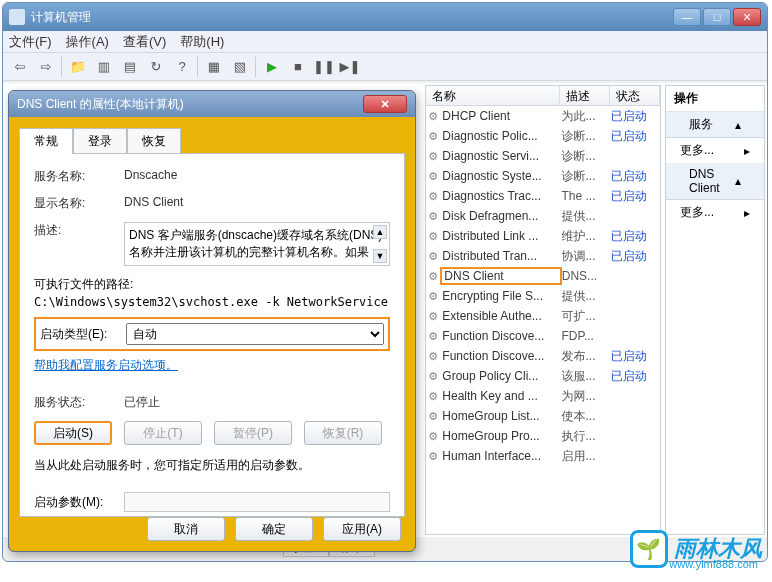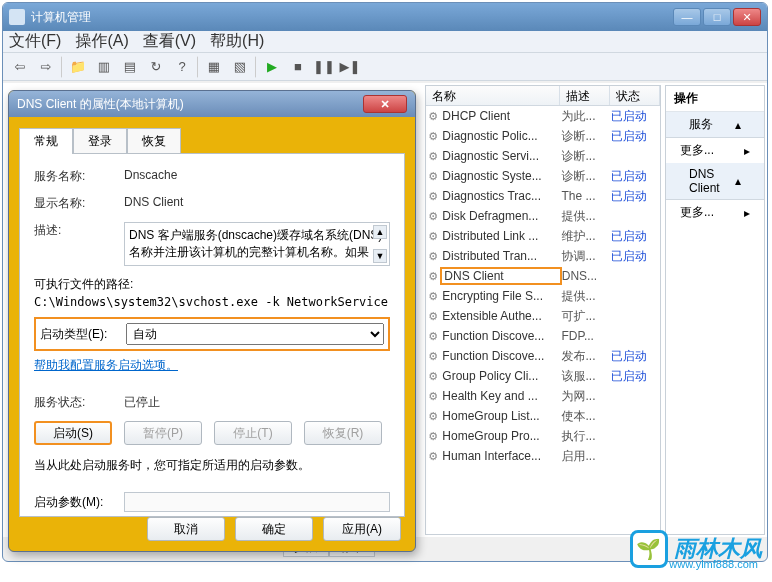--- a/index.html
+++ b/index.html
@@ -7,21 +7,21 @@
 
 
 .mmc-window { position: absolute; top: 2px; left: 2px; right: 4px; height: 560px; border: 1px solid #6b8fb8; border-radius: 6px; background: #f0f0f0; }
 .mmc-titlebar { height: 28px; background: linear-gradient(#7aa8d8,#5a88b8); border-radius: 5px 5px 0 0; display: flex; align-items: center; padding: 0 6px; color: #fff; }
 .mmc-titlebar .icon { width: 16px; height: 16px; background: #d4e4f4; border-radius: 2px; margin-right: 6px; }
 .mmc-titlebar .title { flex: 1; font-size: 12px; }
 .winbtns { display: flex; gap: 2px; }
 .winbtn { width: 28px; height: 18px; background: linear-gradient(#a8c8e8,#7aa8d8); border: 1px solid #5a88b8; border-radius: 3px; display: flex; align-items: center; justify-content: center; color: #fff; font-size: 11px; }
 .winbtn.close { background: linear-gradient(#e88,#c44); border-color: #a33; }
 
-.menubar { height: 22px; background: #eef2f8; border-bottom: 1px solid #d0d8e0; display: flex; align-items: center; padding: 0 6px; gap: 14px; font-size: 16px; color: #333; }
+.menubar { height: 22px; background: #eef2f8; border-bottom: 1px solid #d0d8e0; display: flex; align-items: center; padding: 0 6px; gap: 14px; font-size: 13px; color: #333; }
 .menubar span { cursor: default; }
 
 .toolbar { height: 28px; background: #eef2f8; border-bottom: 1px solid #d0d8e0; display: flex; align-items: center; padding: 0 6px; gap: 4px; }
 .tbtn { width: 22px; height: 22px; display: flex; align-items: center; justify-content: center; border: 1px solid transparent; border-radius: 2px; font-size: 13px; color: #555; }
 .tbtn.sep { width: 2px; border-left: 1px solid #ccc; }
 
 .mmc-body { position: absolute; top: 80px; bottom: 24px; left: 0; right: 0; background: #fff; display: flex; }
 .services-pane { flex: 1; border: 1px solid #c8d0d8; margin: 2px; background: #fff; position: relative; overflow: hidden; }
 .svc-header { height: 20px; background: linear-gradient(#fcfcfc,#eef2f6); border-bottom: 1px solid #d0d8e0; display: flex; font-size: 12px; }
 .svc-header .col { padding: 2px 6px; border-right: 1px solid #d8e0e8; }
@@ -309,22 +309,22 @@
 
     <div><span class="link">帮助我配置服务启动选项。</span></div>
 
     <div class="fld" style="margin-top:20px">
       <div class="lbl">服务状态:</div>
       <div class="val">已停止</div>
     </div>
 
     <div class="svc-btns">
       <div class="sbtn primary">启动(S)</div>
+      <div class="sbtn disabled">停止(T)</div>
       <div class="sbtn disabled">暂停(P)</div>
-      <div class="sbtn disabled">停止(T)</div>
       <div class="sbtn disabled">恢复(R)</div>
     </div>
 
     <div style="font-size:12px;margin-top:12px">当从此处启动服务时，您可指定所适用的启动参数。</div>
 
     <div class="param-row">
       <div class="lbl">启动参数(M):</div>
       <input type="text" disabled="" value="" style="">
     </div>
 

